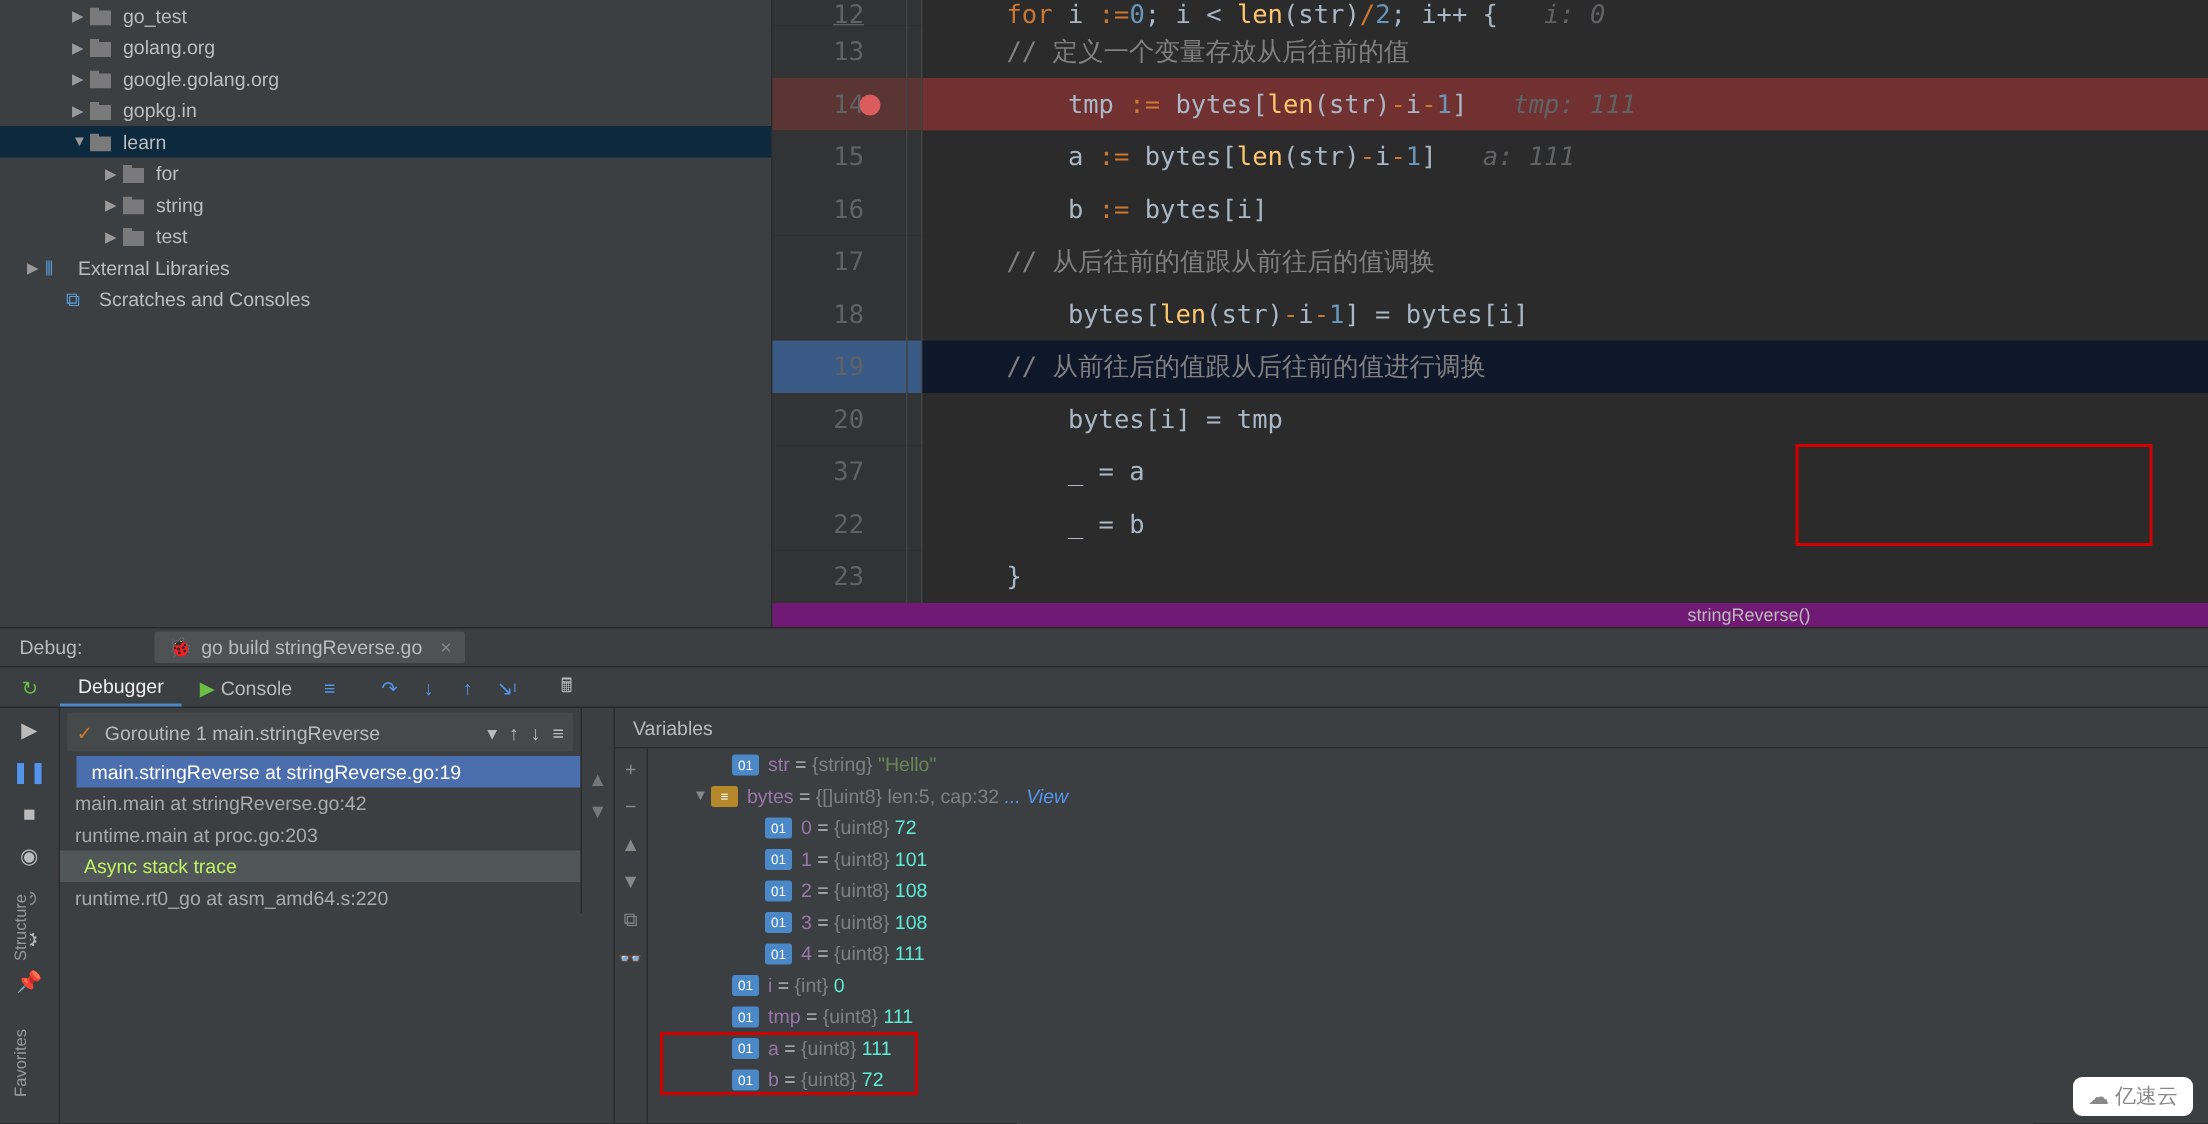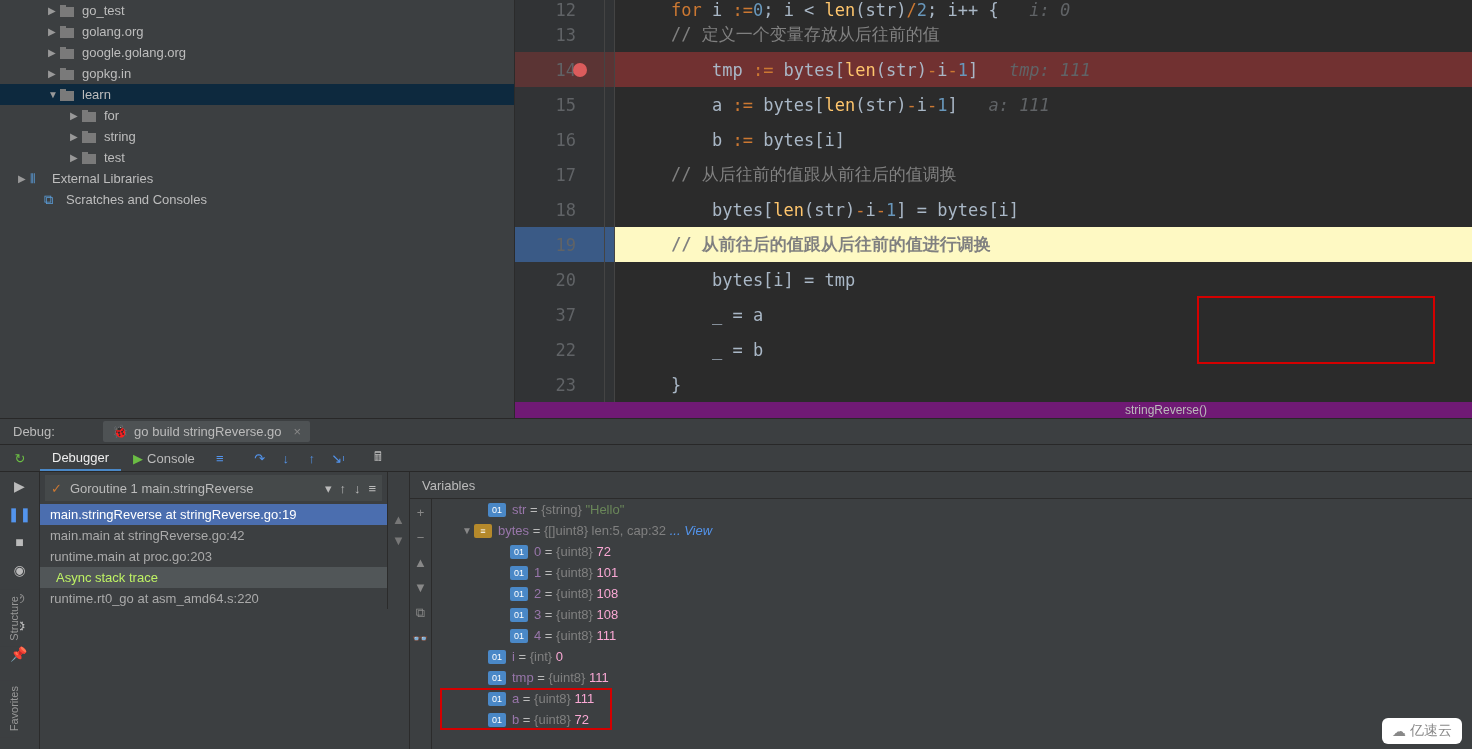--- a/index.html
+++ b/index.html
@@ -78,21 +78,21 @@
     white-space: pre;
     color: #a9b7c6;
     flex: 1;
     height: 100%;
     display: flex;
     align-items: center;
   }
   .line.break-line .code { background: #713131; }
   .line.break-line .gutter { background: #5b3434; }
   .line.break-line .fold-col { background: #5b3434; }
-  .line.current .code { background: #fef9c3; font-weight: bold; }
+  .line.current .code { background: #0f172a; }
   .line.current .gutter { background: #3a5a86; }
   .line.current .fold-col { background: #3a5a86; }
   .kw { color: #cc7832; }
   .fn { color: #ffc66d; }
   .num { color: #6897bb; }
   .cmt { color: #808080; }
   .annot { color: #606366; font-style: italic; }
   .red-box { position:absolute; border:2px solid #d40000; pointer-events:none; }
 
   .breadcrumb-bar {
@@ -189,21 +189,21 @@
     margin:3px 5px 3px 5px;
   }
   .goroutine-row .chk { color:#cc7832; margin-right:8px; }
   .goroutine-row .dd { margin-left:auto; display:flex; gap:8px; color:#bbb; }
   .stack-row {
     height:21px; padding-left:10px;
     display:flex; align-items:center;
     color:#aaa;
     cursor:pointer;
   }
-  .stack-row.sel { background:#4b6eaf; color:#fff; }
+  .stack-row.sel { background:#4b6eaf; color:#fff;margin-left:11px; }
   .async-row { background:#515658; color:#bef264; height:21px; padding-left:16px; display:flex; align-items:center; }
   .scroll-col { width:22px; display:flex; flex-direction:column; align-items:center; border-left:1px solid #2b2b2b; padding-top:40px; gap:6px; color:#777; }
 
   .vars-panel {
     flex:1;
     background:#3c3f41;
     position:relative;
   }
   .vars-left-ctrl {
     width:22px;
@@ -231,21 +231,21 @@
     background:#4a88c7;
     color:#fff;
     font-size:9px;
     display:flex; align-items:center; justify-content:center;
     margin-right:6px;
     border-radius:2px;
   }
   .var-icon.yellow { background:#b5892b; }
   .vname { color:#9876aa; }
   .vtype { color:#808080; }
-  .vval { color:#f9a8d4; }
+  .vval { color:#5eead4; }
   .vstr { color:#6a8759; }
   .vlink { color:#5394ec; font-style:italic; }
 
   .side-tab {
     position:absolute;
     left:0;
     width:20px;
     background:#3c3f41;
     color:#999;
     writing-mode:vertical-lr;

